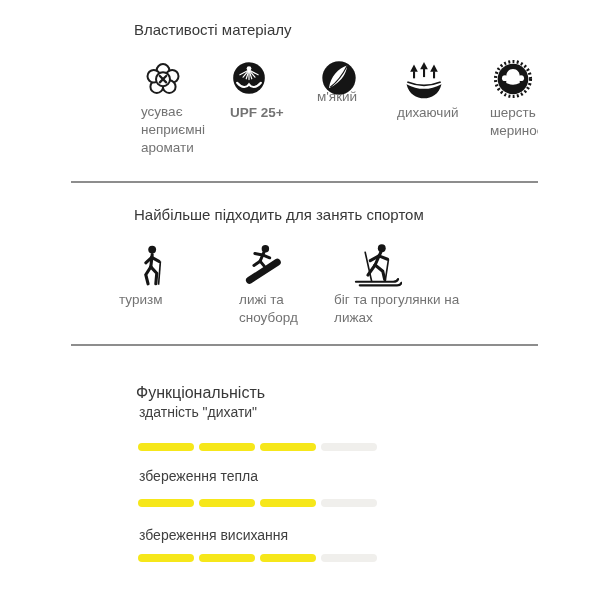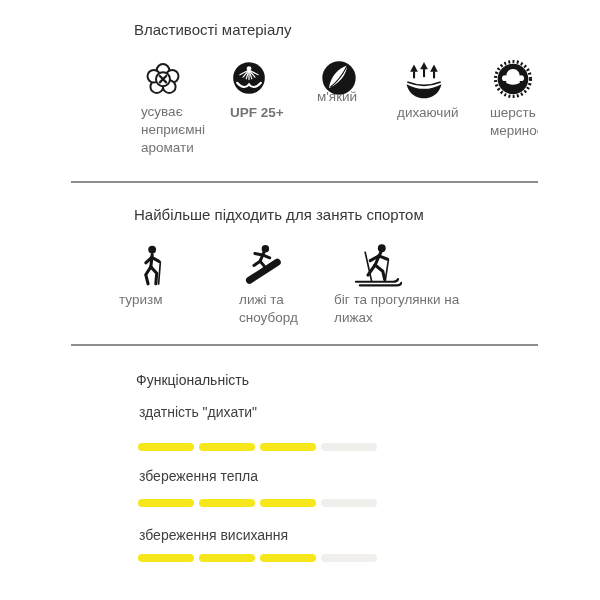--- a/index.html
+++ b/index.html
@@ -151,21 +151,21 @@
       </g>
     </svg>
   </span>
 
   <div class="feat-label" style="left:73px;top:291px;">туризм</div>
   <div class="feat-label" style="left:288px;top:291px;width:135px;">біг та прогулянки на лижах</div>
   <div class="feat-label" style="left:193px;top:291px;width:85px;">лижі та сноуборд</div>
 
   <div class="divider" style="left:25px;top:344px;width:565px;"></div>
 
-  <div class="sec-title" style="left:90px;top:372px;font-size:14px;">Функціональність</div>
+  <div class="sec-title" style="left:90px;top:384px;font-size:16px;">Функціональність</div>
 
   <div class="fn-label" style="left:93px;top:404px;">здатність "дихати"</div>
   <div class="rating-bar" style="left:92px;top:443px;">
       <span class="seg" style="background: rgb(246, 231, 26);"></span>
       <span class="seg" style="background: rgb(246, 231, 26);"></span>
       <span class="seg" style="background: rgb(246, 231, 26);"></span>
       <span class="seg" style="background: rgb(240, 239, 236);"></span>
     </div>
 
   <div class="fn-label" style="left:93px;top:468px;">збереження тепла</div>

